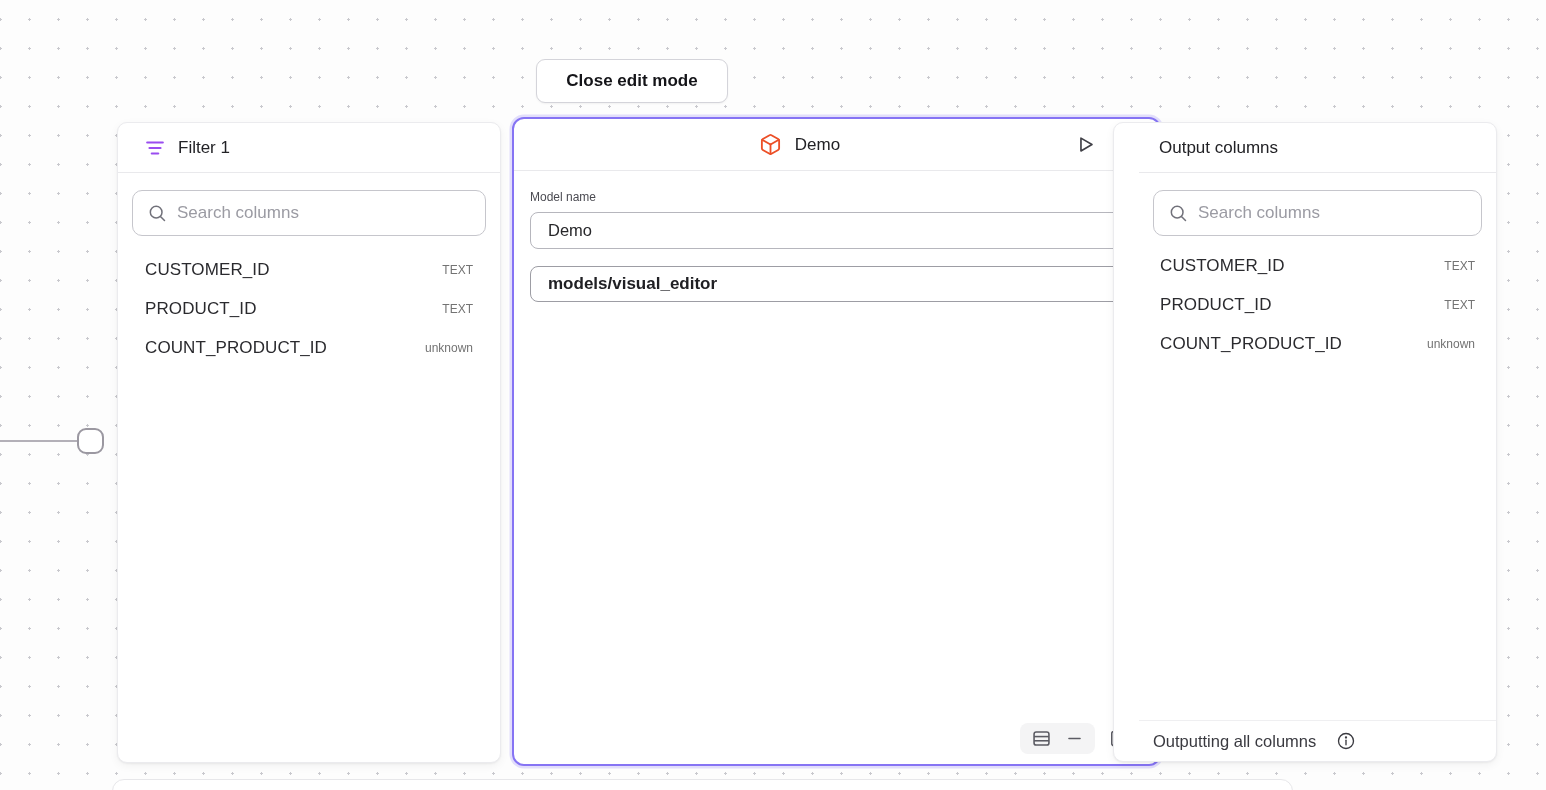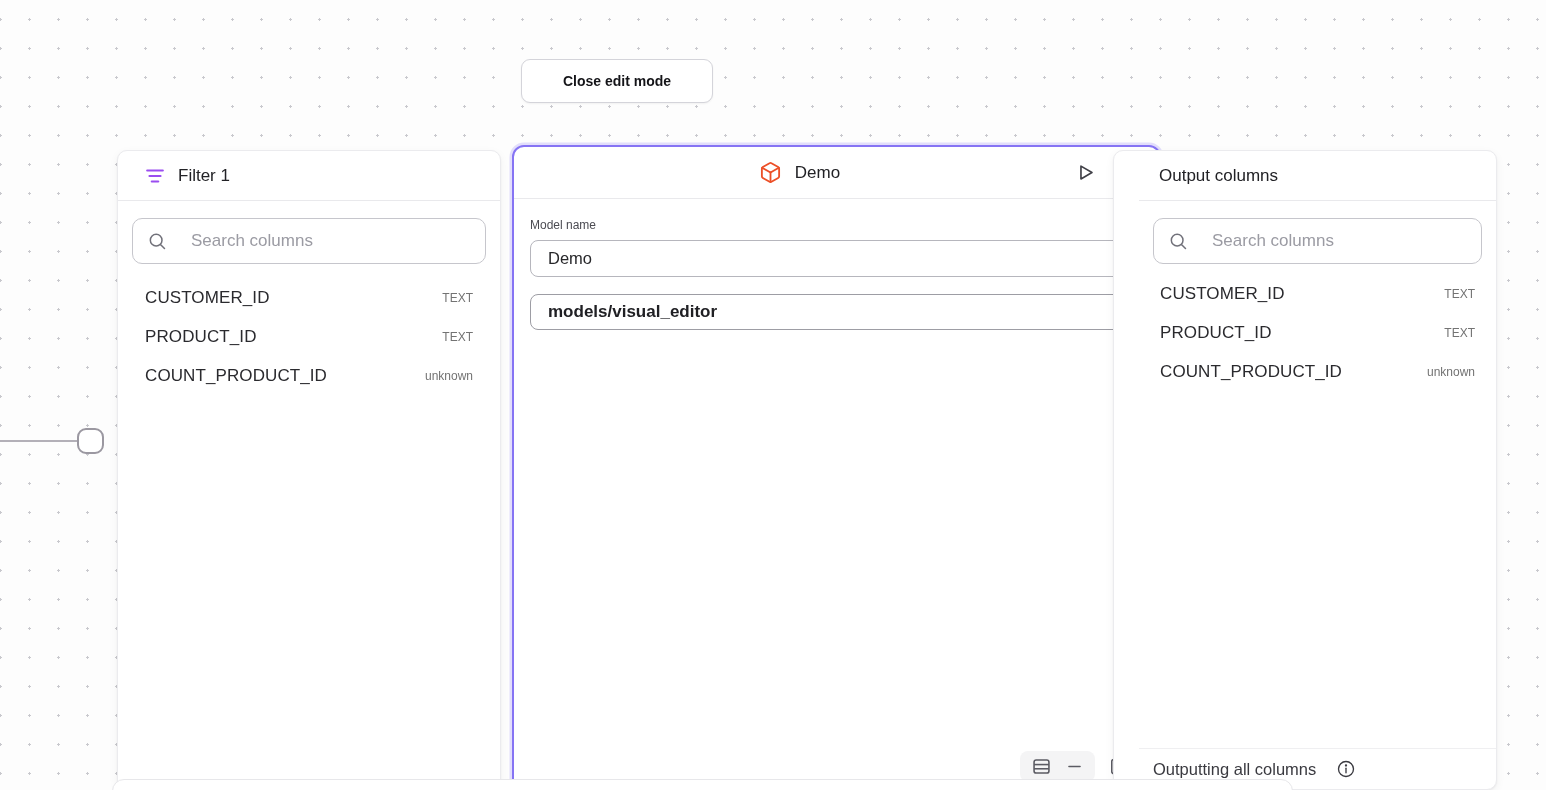--- a/index.html
+++ b/index.html
@@ -16,41 +16,40 @@
 
   
   .panel {
     position: absolute;
     background: #ffffff;
     border: 1px solid #ebebee;
     border-radius: 10px;
     box-shadow: 0 1px 2px rgba(16,16,20,.05), 0 3px 10px rgba(16,16,20,.05);
     display: flex;
     flex-direction: column;
-    margin-top: 28px;
   }
   .panel-header {
     display: flex;
     align-items: center;
     gap: 12px;
     height: 50px;
     padding: 0 16px 0 26px;
     border-bottom: 1px solid #e9e9ec;
     flex: none;
   }
   .panel-title { font-size: 17px; font-weight: 500; color: #222226; }
 
   .search-box {
     margin: 17px 14px 0 14px;
     height: 46px;
     border: 1px solid #c6c6cc;
     border-radius: 10px;
     display: flex;
     align-items: center;
-    gap: 24px;
+    gap: 10px;
     padding: 0 14px;
     background: #fff;
     flex: none;
   }
   .search-box input {
     border: none; outline: none; flex: 1;
     font-family: inherit; font-size: 17px; color: #27272a;
     background: transparent;
   }
   .search-box input::placeholder { color: #9b9ba3; }
@@ -137,27 +136,27 @@
     border-top: 1px solid #efeff1;
     height: 41px;
     display: flex; align-items: center; gap: 20px;
     padding: 0 14px;
     flex: none;
   }
   .panel-footer-text { font-size: 16.5px; color: #3a3a40; }
 
   
   #close-edit-btn {
-    position: absolute; left: 521px; top: 59px;
+    position: absolute; left: 536px; top: 59px;
     width: 192px; height: 44px;
     background: #ffffff;
     border: 1px solid #d4d4da;
     border-radius: 9px;
     font-family: inherit;
-    font-size: 14px; font-weight: 700; color: #141418;
+    font-size: 17px; font-weight: 700; color: #141418;
     cursor: pointer;
     box-shadow: 0 1px 2px rgba(16,16,20,.05);
   }
 
   
   #edge-line {
     position: absolute; left: 0; top: 440px;
     width: 80px; height: 2px; background: #b3b0b8;
   }
   #edge-handle {

